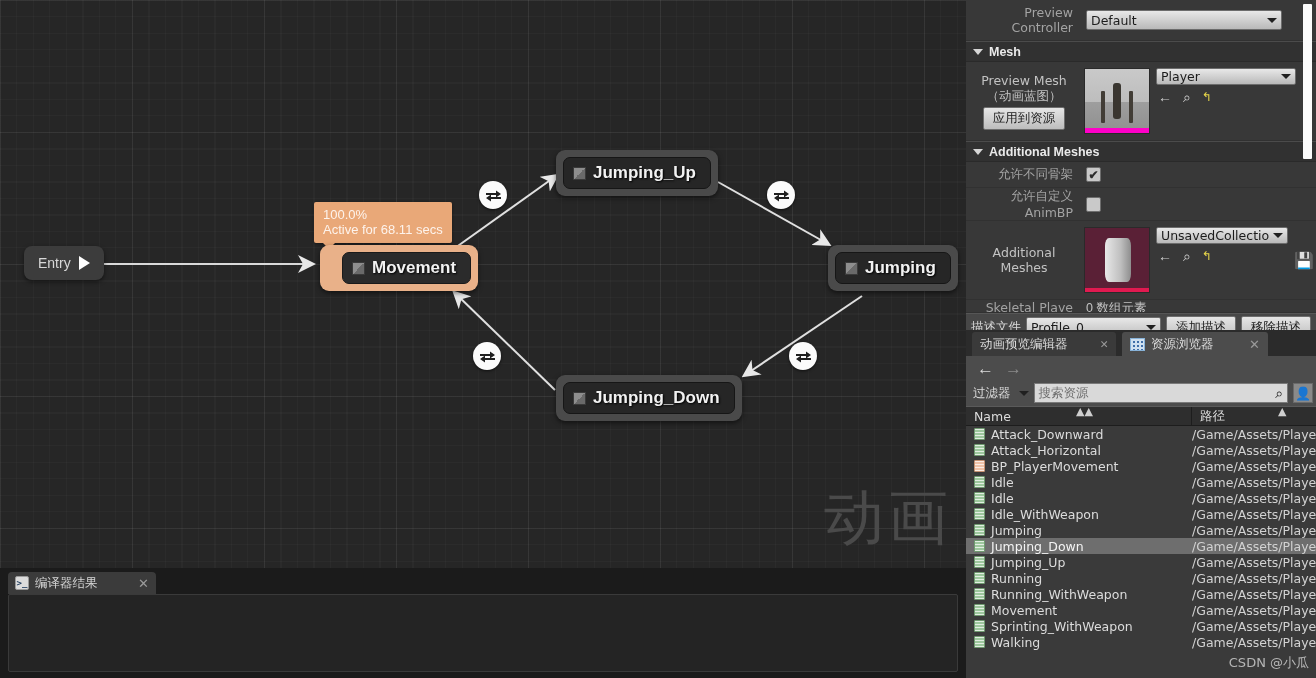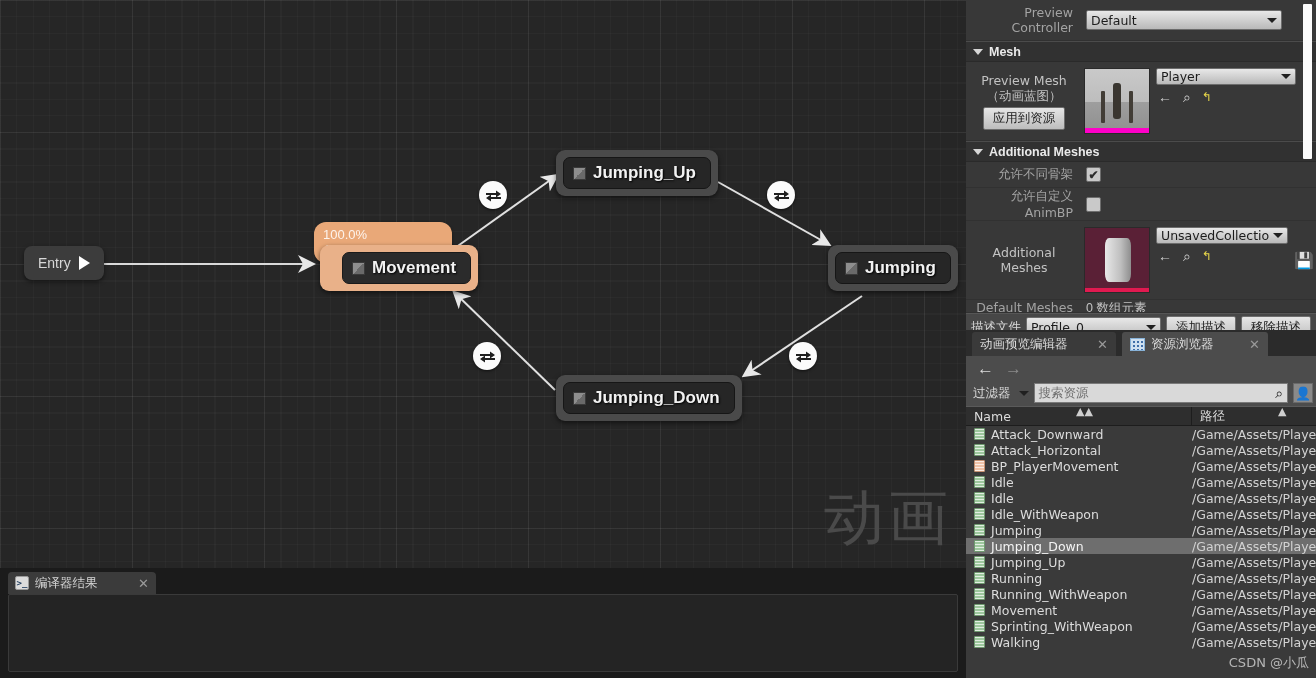--- a/index.html
+++ b/index.html
@@ -73,26 +73,25 @@
     width: 0; height: 0;
     border-left: 11px solid #ffffff;
     border-top: 7px solid transparent;
     border-bottom: 7px solid transparent;
   }
 
   .state-tooltip {
     position: absolute;
     background: #e9a878;
     color: #fdf3ec;
-    border-radius: 12px;
+    border-radius: 2px;
     padding: 5px 9px 6px 9px;
     font-size: 13px; line-height: 15px;
     box-shadow: 0 1px 3px rgba(0,0,0,0.4);
     white-space: nowrap;
-    margin-top: 20px;
   }
   .state-tooltip::after {
     content: ""; position: absolute; left: 9px; bottom: -6px;
     border-left: 6px solid transparent; border-right: 6px solid transparent;
     border-top: 6px solid #e9a878;
   }
 
   .trans-icon {
     position: absolute;
     width: 28px; height: 28px; border-radius: 50%;
@@ -510,21 +509,21 @@
               <span class="mini-icon">←</span>
               <span class="mini-icon">⌕</span>
               <span class="mini-icon yellow">↰</span>
             </div>
           </div>
           <span class="save-icon">💾</span>
         </div>
       </div>
 
       <div class="clipped-row">
-        <span class="prop-label">Default Meshes</span>
+        <span class="prop-label">Skeletal Playe</span>
         <span class="prop-val" style="color:#c3c3c3;font-size:12.5px;">
           <span>0 数组元素</span>
         </span>
       </div>
 
       <div class="panel-scroll"></div>
     </div>
 
     <div class="profile-bar">
       <span class="profile-label">描述文件</span>
@@ -532,21 +531,21 @@
         <span class="cap">Profile_0</span>
         <span class="caret-dn"></span>
       </span>
       <button class="ue-button">添加描述</button>
       <button class="ue-button">移除描述</button>
     </div>
 
     <div class="browser">
 
       <div class="tabstrip">
-        <div class="btab inactive" style="left:6px; width:144px;">
+        <div class="btab inactive" style="left:6px; width:144px;font-family:Liberation Mono, monospace;">
           <span class="btab-label">动画预览编辑器</span>
           <span class="btab-x" style="margin-left:auto;">✕</span>
         </div>
         <div class="btab active" style="left:156px; width:146px;">
           <span class="btab-icon"></span>
           <span class="btab-label">资源浏览器</span>
           <span class="btab-x" style="margin-left:auto;">✕</span>
         </div>
       </div>
 

